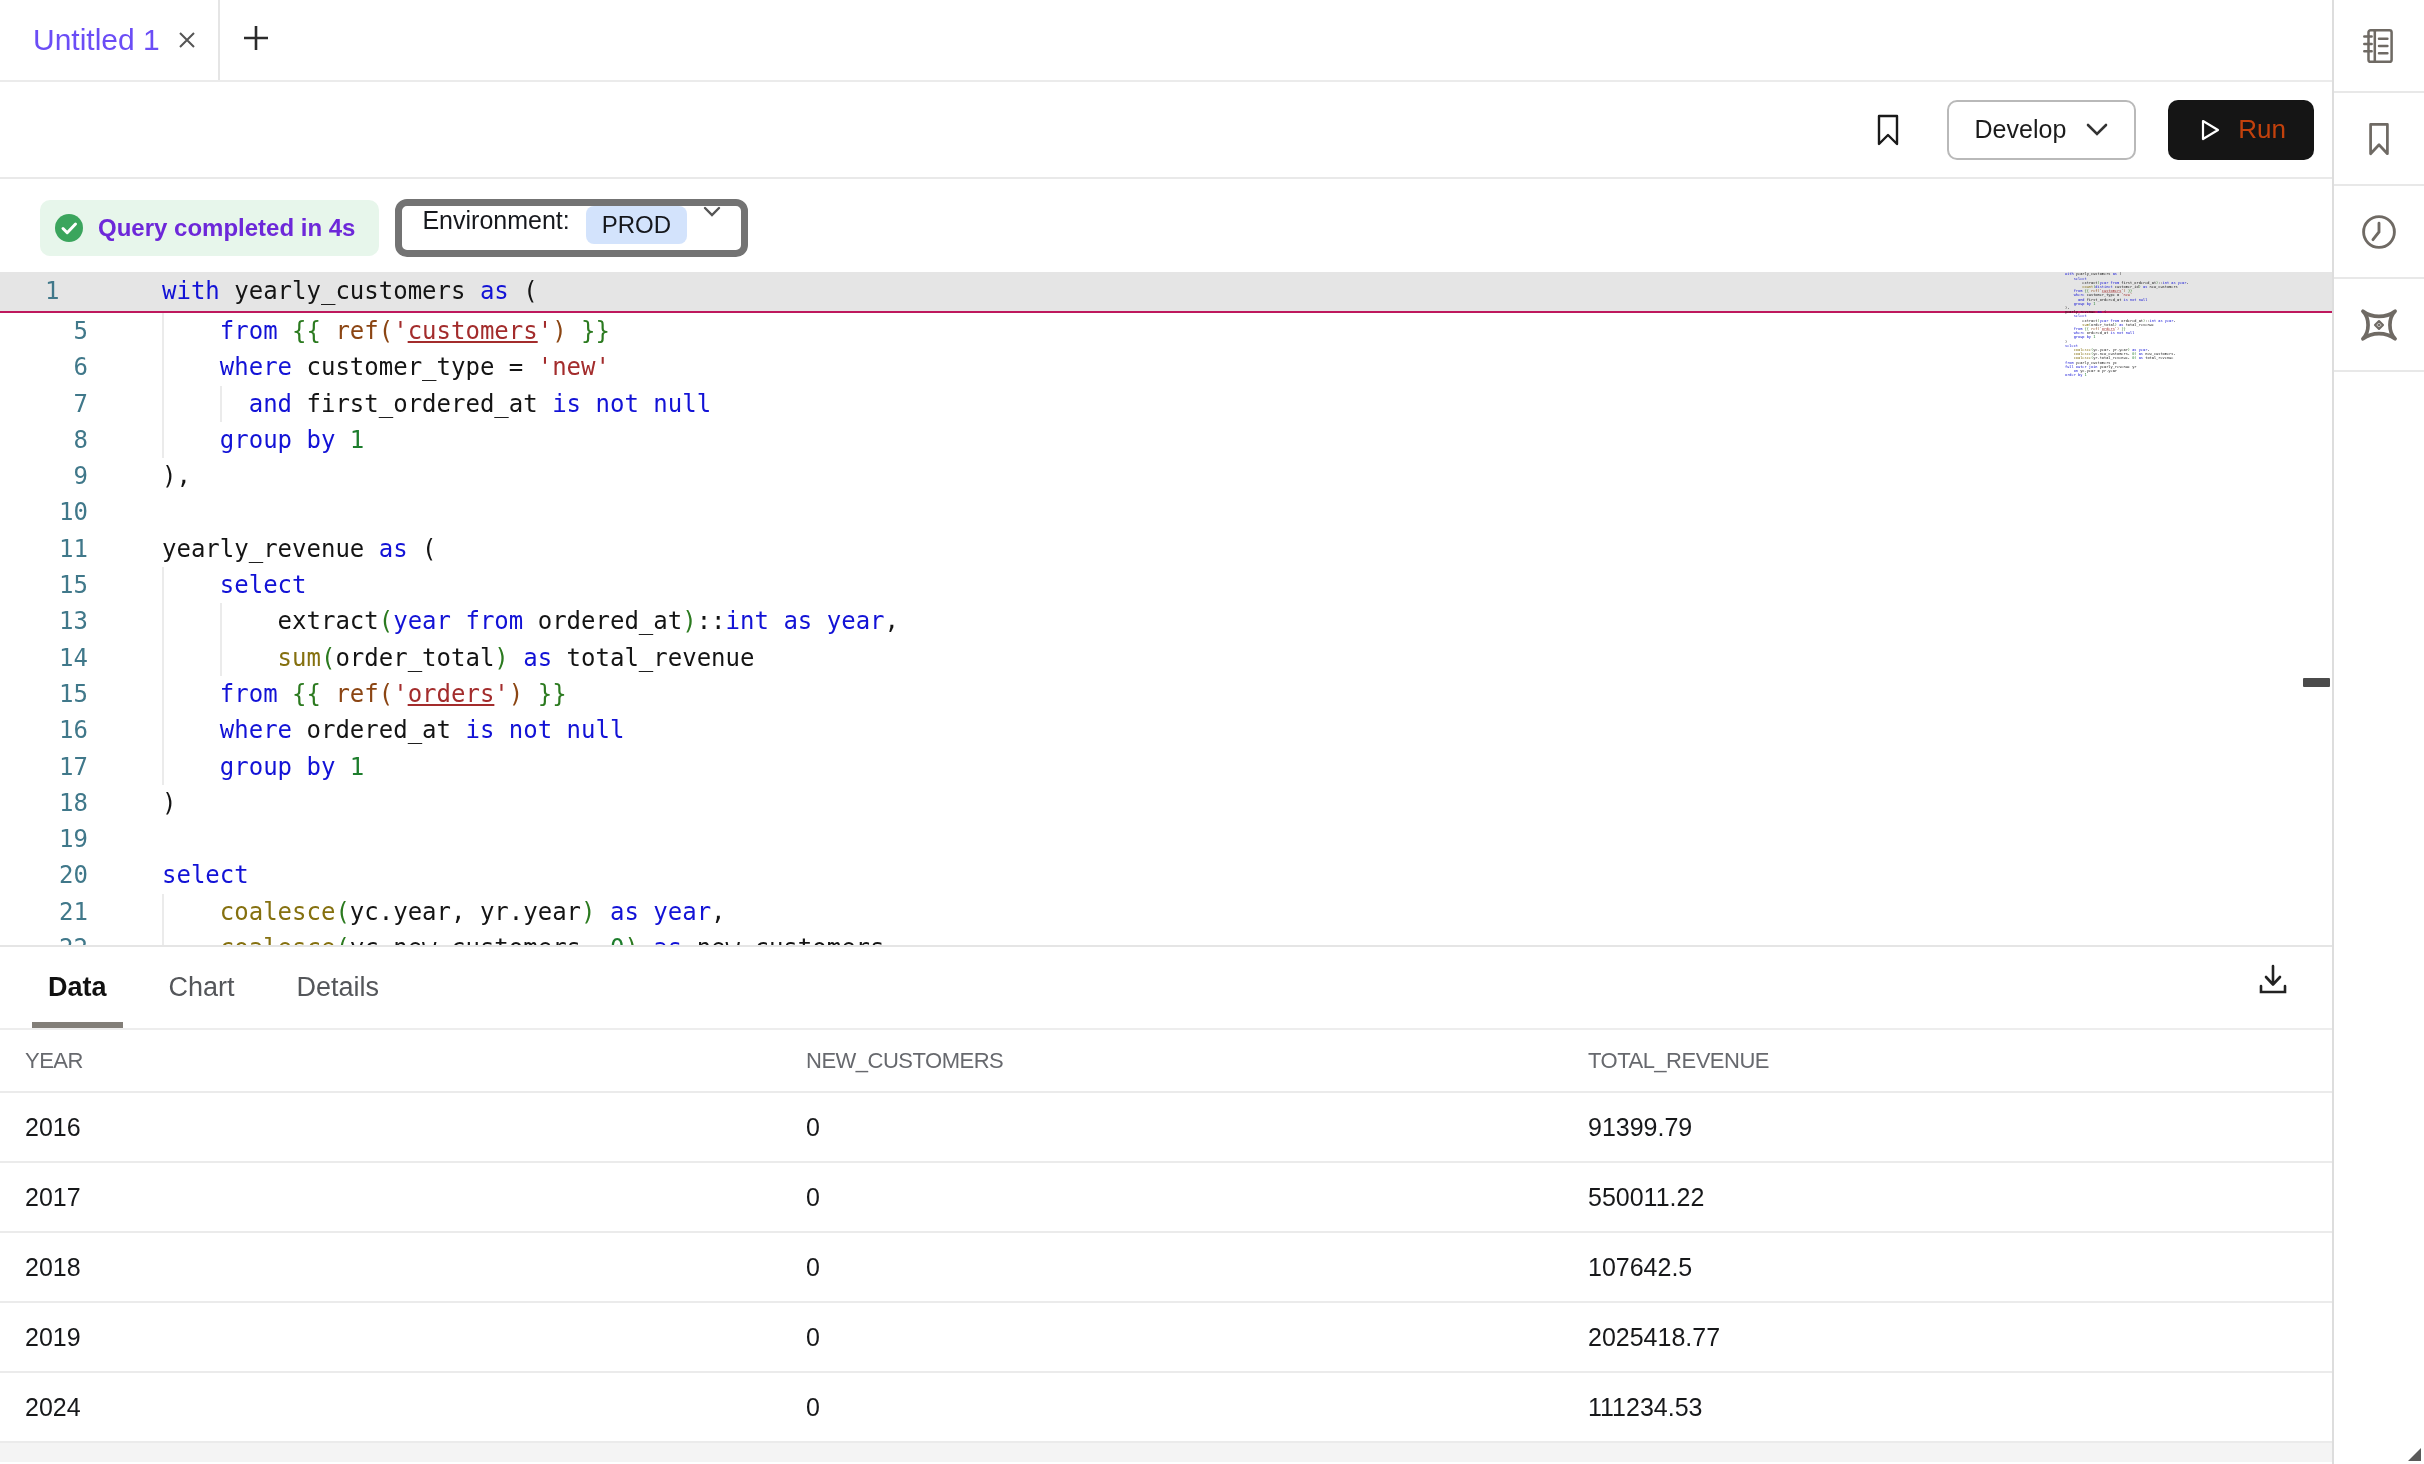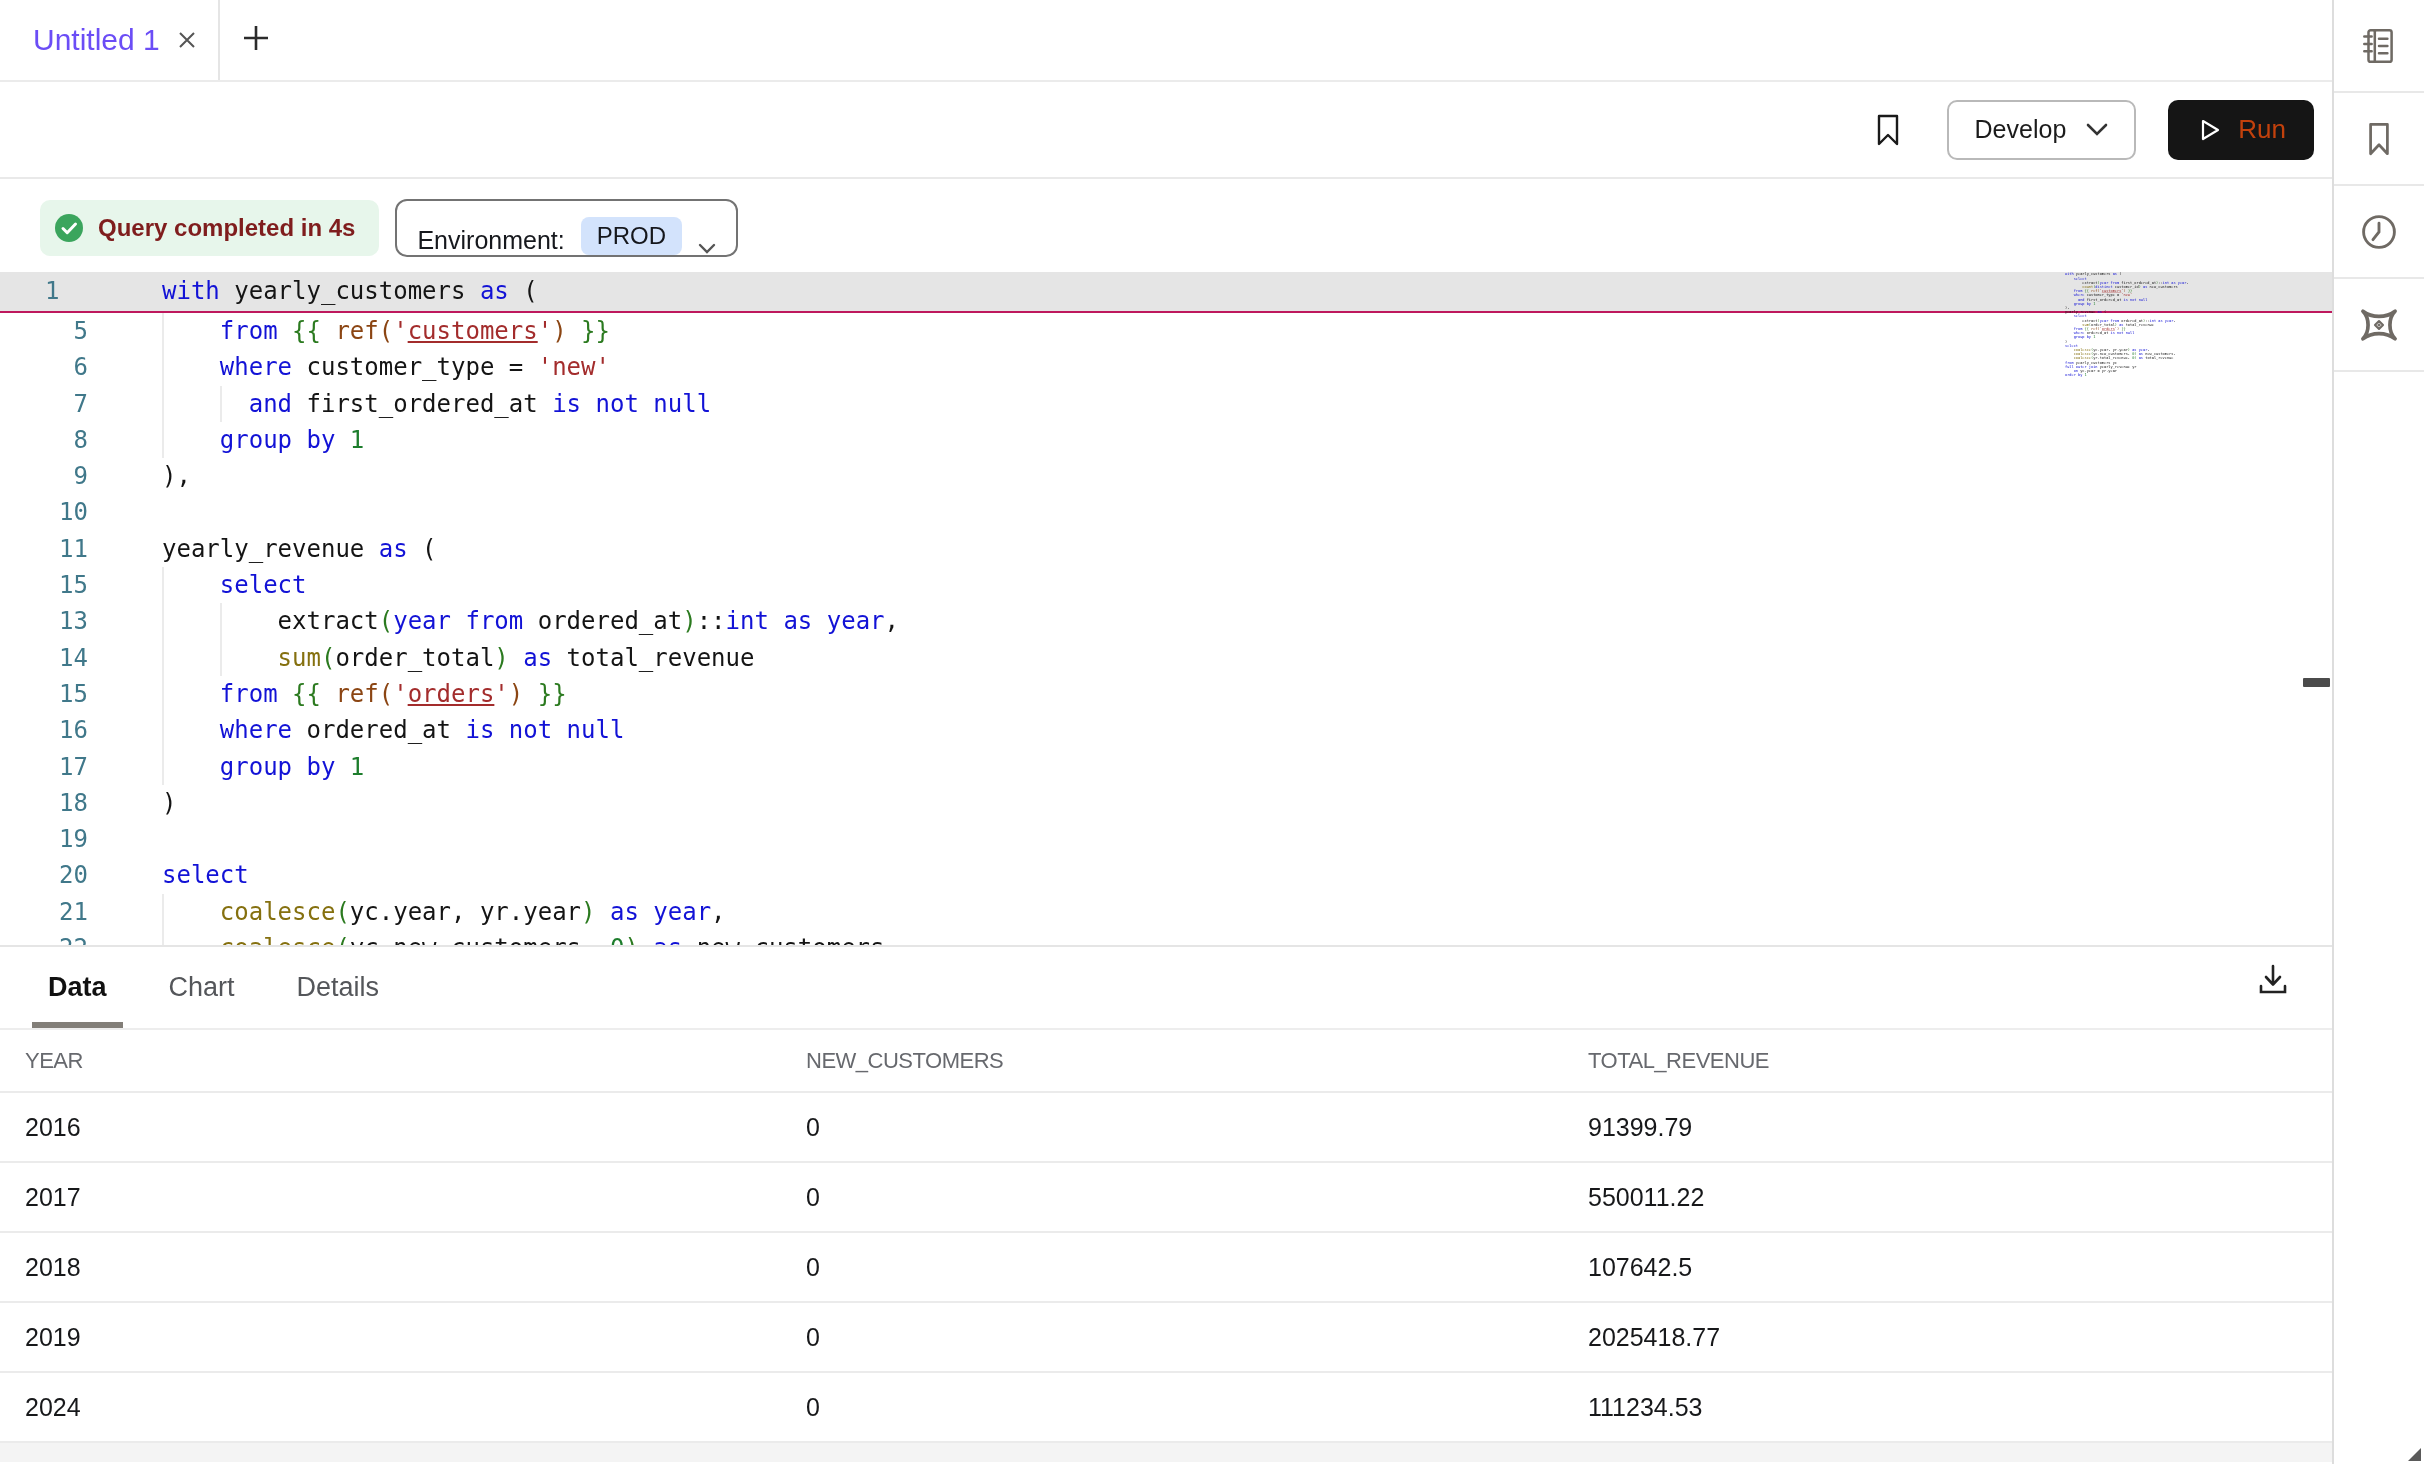--- a/index.html
+++ b/index.html
@@ -23,22 +23,22 @@
   .bookmark-btn { display:flex; align-items:center; margin-right:10px; cursor:pointer; }
   .btn-develop { height:60px; display:flex; align-items:center; gap:20px; padding:0 26px;
                  border:2px solid #b9b9b9; border-radius:10px; background:#fff;
                  font-size:25px; color:#1b1b1b; cursor:pointer; }
   .btn-run { height:60px; display:flex; align-items:center; gap:16px; padding:0 28px;
              background:#151515; border-radius:10px; color:#c2410c; font-size:26px; cursor:pointer; }
 
   
   .statusrow { margin:20px 0 0 40px; display:flex; align-items:center; gap:16px; height:58px; }
   .badge { display:flex; align-items:center; gap:13px; background:#e7f6eb; border-radius:10px;
-           height:56px; padding:0 24px 0 13px; color:#7f1d1d; font-size:24px; font-weight:700; }
-  .env { display:flex; align-items:flex-end; gap:16px; height:58px; border:2px solid #737373;
+           height:56px; padding:0 24px 0 13px; color:#6d28d9; font-size:24px; font-weight:700; }
+  .env { display:flex; align-items:flex-start; gap:16px; height:58px; border:7px solid #737373;
          border-radius:12px; padding:0 20px; font-size:25px; color:#16181d; cursor:pointer; }
   .env-pill { background:#d3e3fc; border-radius:8px; padding:5px 16px; font-size:24px; color:#15171c; }
 
   
   .editor { position:relative; margin-top:15px; height:673px; overflow:hidden;
             font-family:"DejaVu Sans Mono", monospace; font-size:24px; }
   .crow { position:relative; height:36.3px; line-height:36.3px; white-space:pre; }
   .crow.sticky { height:41px; line-height:38px; border-bottom:2px solid #be185d; background:#e5e5e5; }
   .gut { display:inline-block; width:106px; padding-right:18px; text-align:right;
          color:#40788a; vertical-align:top; }

